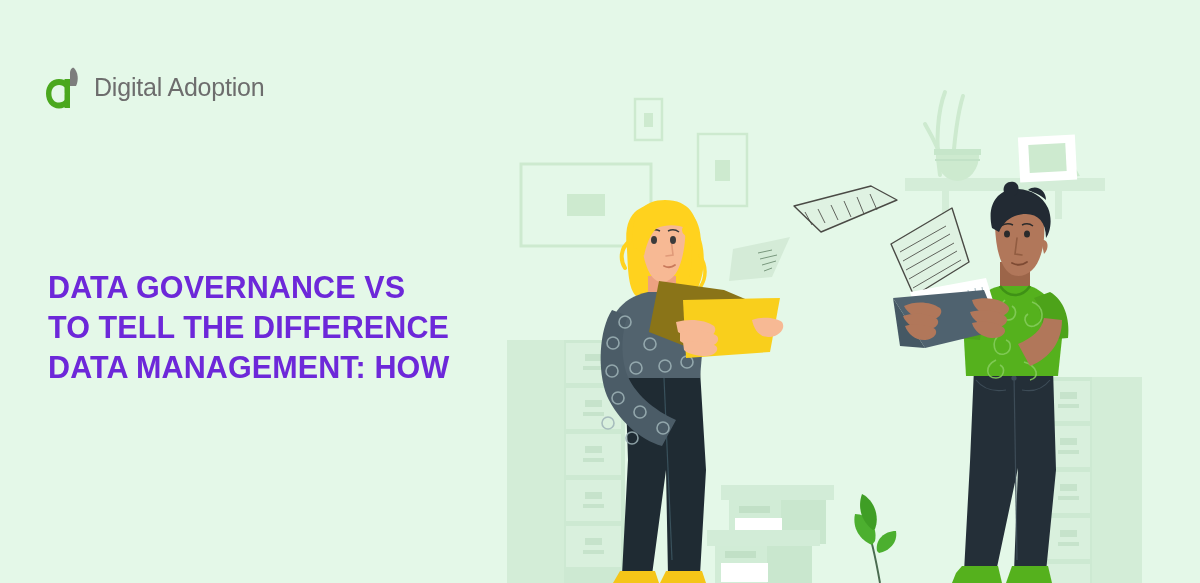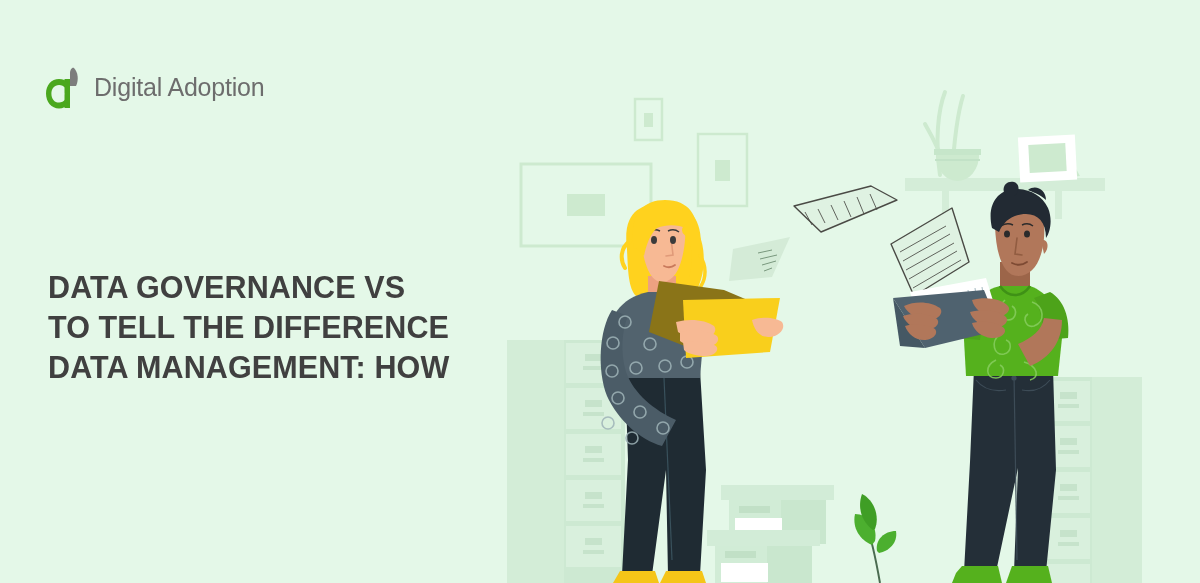--- a/index.html
+++ b/index.html
@@ -38,21 +38,21 @@
     white-space: nowrap;
     font-family: "Liberation Sans", sans-serif;
   }
 
   
   #headline {
     position: absolute;
     left: 48px;
     top: 247px;
     width: 430px;
-    color: #404040;
+    color: #6d28d9;
     font-size: 30.5px;
     font-weight: bold;
     line-height: 40px;
     letter-spacing: 0.1px;
     text-transform: uppercase;
     font-family: "Liberation Sans", sans-serif;
   }
   #headline .hl-line { display: block; white-space: nowrap; }
 
   

